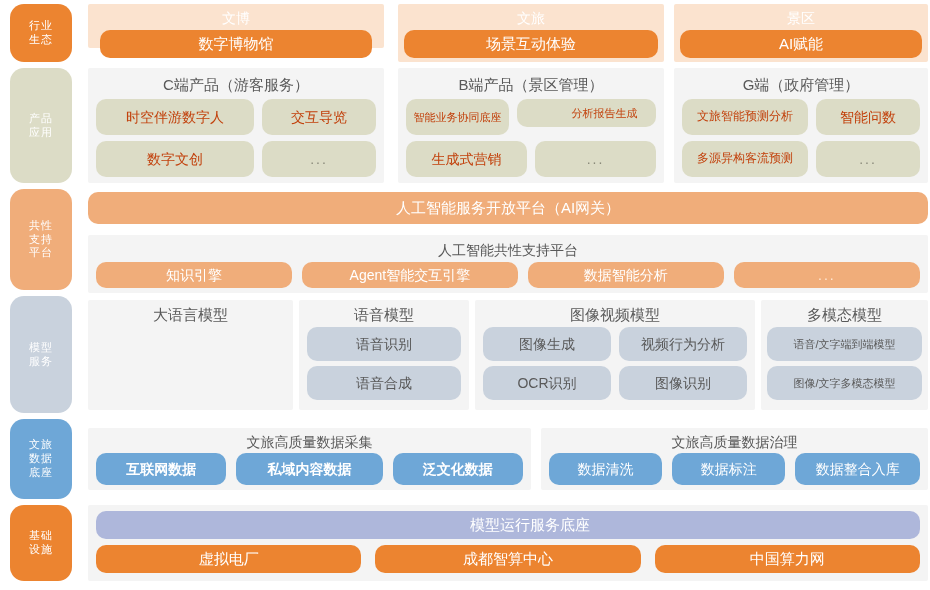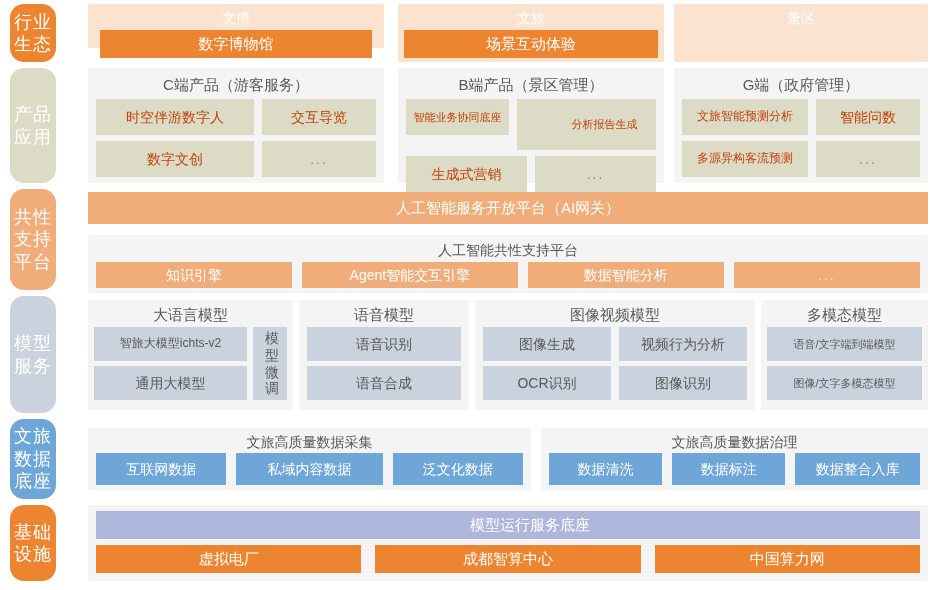--- a/index.html
+++ b/index.html
@@ -5,36 +5,36 @@
   html,body{margin:0;padding:0;}
   body{
     width:930px;height:590px;
     background:#ffffff;
     font-family:"Liberation Sans","DejaVu Sans",sans-serif;
     overflow:hidden;
   }
   .canvas{position:relative;width:930px;height:590px;}
 
   
-  .rail{position:absolute;left:10px;width:46px;border-radius:14px;
+  .rail{position:absolute;left:10px;width:62px;border-radius:14px;
         display:flex;align-items:center;justify-content:center;
-        color:#ffffff;font-size:18px;line-height:1.25;text-align:center;
+        color:#ffffff;font-size:11px;line-height:1.25;text-align:center;
         letter-spacing:1px;}
   .rail span{display:block;}
 
   
   .card{background:#f4f4f4;border-radius:2px;box-sizing:border-box;}
   .card-peach{background:#fbe3cf;}
 
   .card-title{text-align:center;color:#595959;font-size:14px;}
   .card-title-white{color:#ffffff;}
 
   
   .chip{display:flex;align-items:center;justify-content:center;
-        box-sizing:border-box;text-align:right;line-height:1.15;}
+        box-sizing:border-box;text-align:left;line-height:1.15;border-radius:10px;}
   .chip-olive{background:#dcdcc6;color:#c2410c;}
   .chip-orange{background:#ec8430;color:#ffffff;}
   .chip-orange-soft{background:#f0ad7a;color:#ffffff;}
   .chip-gray{background:#c9d2dd;color:#595959;}
   .chip-blue{background:#6ea7d7;color:#ffffff;}
   .chip-lav{background:#aeb7db;color:#ffffff;}
 
   .f13{font-size:11px;}
   .f14{font-size:14px;}
   .f15{font-size:15px;}
@@ -95,39 +95,40 @@
     <div class="chip chip-orange f15" style="height:28px;margin-top:2px;">数字博物馆</div>
   </div>
 
   <div class="card card-peach" style="position:absolute;left:398px;top:4px;width:266px;height:58px;padding:4px 6px;box-sizing:border-box;">
     <div class="card-title card-title-white f14" style="height:20px;line-height:20px;">文旅</div>
     <div class="chip chip-orange f15" style="height:28px;margin-top:2px;">场景互动体验</div>
   </div>
 
   <div class="card card-peach" style="position:absolute;left:674px;top:4px;width:254px;height:58px;padding:4px 6px;box-sizing:border-box;">
     <div class="card-title card-title-white f14" style="height:20px;line-height:20px;">景区</div>
+    <div class="chip chip-orange f15" style="height:28px;margin-top:2px;">AI赋能</div>
   </div>
 
   <div class="card" style="position:absolute;left:88px;top:68px;width:296px;height:115px;padding:5px 8px;box-sizing:border-box;">
     <div class="card-title f15" style="height:24px;line-height:24px;">C端产品（游客服务）</div>
     <div style="display:flex;gap:8px;margin-top:2px;">
       <div class="chip chip-olive f14" style="flex:0 0 158px;height:36px;">时空伴游数字人</div>
       <div class="chip chip-olive f14" style="flex:1;height:36px;">交互导览</div>
     </div>
     <div style="display:flex;gap:8px;margin-top:6px;">
       <div class="chip chip-olive f14" style="flex:0 0 158px;height:36px;">数字文创</div>
       <div class="chip chip-olive f14 dots" style="flex:1;height:36px;color:#8a8a7a;">...</div>
     </div>
   </div>
 
   <div class="card" style="position:absolute;left:398px;top:68px;width:266px;height:115px;padding:5px 8px;box-sizing:border-box;">
     <div class="card-title f15" style="height:24px;line-height:24px;">B端产品（景区管理）</div>
     <div style="display:flex;gap:8px;margin-top:2px;">
       <div class="chip chip-olive f13" style="flex:1;height:36px;">智能业务协同底座</div>
-      <div class="chip chip-olive f13" style="flex:1;height:51px;padding-left:36px;">分析报告生成</div>
+      <div class="chip chip-olive f13" style="flex:1;height:28px;padding-left:36px;">分析报告生成</div>
     </div>
     <div style="display:flex;gap:8px;margin-top:6px;">
       <div class="chip chip-olive f14" style="flex:1;height:36px;">生成式营销</div>
       <div class="chip chip-olive f14 dots" style="flex:1;height:36px;color:#8a8a7a;">...</div>
     </div>
   </div>
 
   <div class="card" style="position:absolute;left:674px;top:68px;width:254px;height:115px;padding:5px 8px;box-sizing:border-box;">
     <div class="card-title f15" style="height:24px;line-height:24px;">G端（政府管理）</div>
     <div style="display:flex;gap:8px;margin-top:2px;">
@@ -147,29 +148,20 @@
     <div style="display:flex;gap:10px;margin-top:1px;">
       <div class="chip chip-orange-soft f14" style="flex:1;height:26px;">知识引擎</div>
       <div class="chip chip-orange-soft f14" style="flex:1.1;height:26px;">Agent智能交互引擎</div>
       <div class="chip chip-orange-soft f14" style="flex:1;height:26px;">数据智能分析</div>
       <div class="chip chip-orange-soft f14 dots" style="flex:0.95;height:26px;color:#ffe7d4;">...</div>
     </div>
   </div>
 
   <div class="card" style="position:absolute;left:88px;top:300px;width:205px;height:110px;padding:3px 6px;box-sizing:border-box;">
     <div class="card-title f15" style="height:24px;line-height:24px;">大语言模型</div>
-    <div style="display:flex;gap:6px;">
-      <div style="flex:1;">
-        <div class="chip chip-gray f12" style="height:34px;">智旅大模型ichts-v2</div>
-        <div class="chip chip-gray f14" style="height:34px;margin-top:5px;">通用大模型</div>
-      </div>
-      <div class="chip chip-gray f14" style="flex:0 0 34px;height:73px;">
-        <span style="display:block;width:18px;line-height:1.2;">模型微调</span>
-      </div>
-    </div>
   </div>
 
   <div class="card" style="position:absolute;left:299px;top:300px;width:170px;height:110px;padding:3px 8px;box-sizing:border-box;">
     <div class="card-title f15" style="height:24px;line-height:24px;">语音模型</div>
     <div class="chip chip-gray f14" style="height:34px;">语音识别</div>
     <div class="chip chip-gray f14" style="height:34px;margin-top:5px;">语音合成</div>
   </div>
 
   <div class="card" style="position:absolute;left:475px;top:300px;width:280px;height:110px;padding:3px 8px;box-sizing:border-box;">
     <div class="card-title f15" style="height:24px;line-height:24px;">图像视频模型</div>
@@ -184,21 +176,21 @@
   </div>
 
   <div class="card" style="position:absolute;left:761px;top:300px;width:167px;height:110px;padding:3px 6px;box-sizing:border-box;">
     <div class="card-title f15" style="height:24px;line-height:24px;">多模态模型</div>
     <div class="chip chip-gray f13" style="height:34px;">语音/文字端到端模型</div>
     <div class="chip chip-gray f13" style="height:34px;margin-top:5px;">图像/文字多模态模型</div>
   </div>
 
   <div class="card" style="position:absolute;left:88px;top:428px;width:443px;height:62px;padding:3px 8px;box-sizing:border-box;">
     <div class="card-title f14" style="height:22px;line-height:22px;">文旅高质量数据采集</div>
-    <div style="display:flex;gap:10px;">
+    <div style="display:flex;gap:10px;font-weight:bold;">
       <div class="chip chip-blue f14" style="flex:1;height:32px;">互联网数据</div>
       <div class="chip chip-blue f14" style="flex:1.12;height:32px;">私域内容数据</div>
       <div class="chip chip-blue f14" style="flex:1;height:32px;">泛文化数据</div>
     </div>
   </div>
 
   <div class="card" style="position:absolute;left:541px;top:428px;width:387px;height:62px;padding:3px 8px;box-sizing:border-box;">
     <div class="card-title f14" style="height:22px;line-height:22px;">文旅高质量数据治理</div>
     <div style="display:flex;gap:10px;">
       <div class="chip chip-blue f14" style="flex:1;height:32px;">数据清洗</div>

